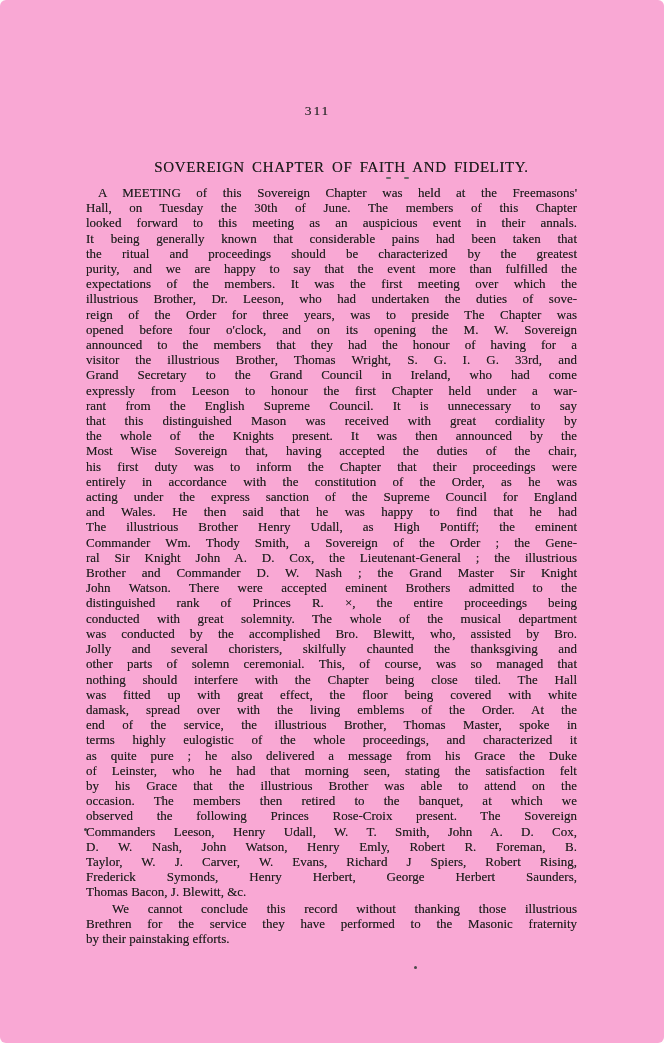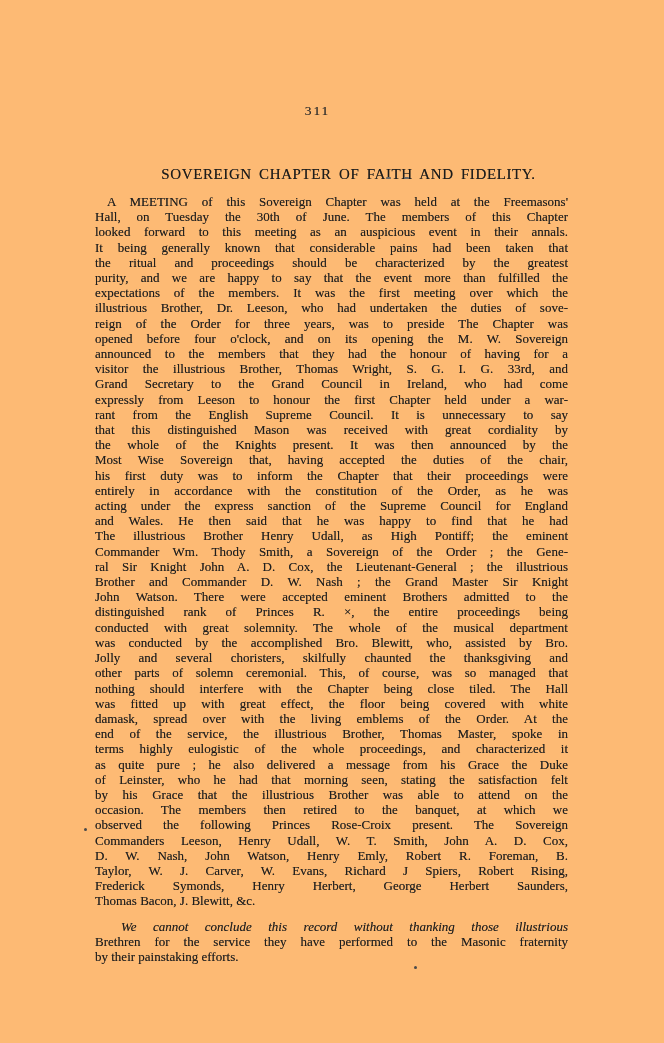--- a/index.html
+++ b/index.html
@@ -6,53 +6,54 @@
   body {
     width: 664px; height: 1043px;
     background: #fdfdfc;
     position: relative;
     font-family: "Liberation Serif", "DejaVu Serif", serif;
     color: #1f1f1f;
     overflow: hidden;
   }
   .scan-page {
     position: absolute; inset: 0;
-    background: #fdba74;
+    background: #f9a8d4;
+    border-radius: 6px;
   }
   .page-number {
     position: absolute; top: 103px; left: 85px; width: 465px;
     text-align: center;
     font-size: 13.5px; letter-spacing: 2px;
     color: #2b2b2b;
     text-shadow: 0 0 0.4px rgba(40,40,40,0.5);
   }
   .article-title {
     position: absolute; top: 149px; left: 75px; width: 513px;
-    margin: 17px;
+    margin: 10px;
     text-align: center;
     font-size: 15px; font-weight: normal;
     letter-spacing: 0.6px; word-spacing: 3px;
     color: #1c1c1c;
     text-shadow: 0 0 0.5px rgba(25,25,25,0.6);
     white-space: nowrap;
   }
   .body-text {
     position: absolute; top: 184px; left: 85px; width: 493px;
     font-size: 13px; line-height: 15.2px;
     color: #1f1f1f;
     text-shadow: 0 0 0.45px rgba(30,30,30,0.55);
   }
-  .para { margin: 10px; }
+  .para { margin: 1px; }
   .para .line {
     text-align: justify;
     text-align-last: justify;
   }
   .para .line:last-child { text-align-last: left; }
   .para:nth-child(1) .line:first-child { text-indent: 12px; }
-  .para:nth-child(2) .line:first-child { text-indent: 26px; font-style: italic; }
+  .para:nth-child(2) .line:first-child { text-indent: 26px; }
   .artifact {
     position: absolute;
     background: #4a4a4a;
     border-radius: 50%;
   }
   .artifact.dash { border-radius: 1px; background: #6a6a6a; }
 </style>
 </head>
 <body>
 

